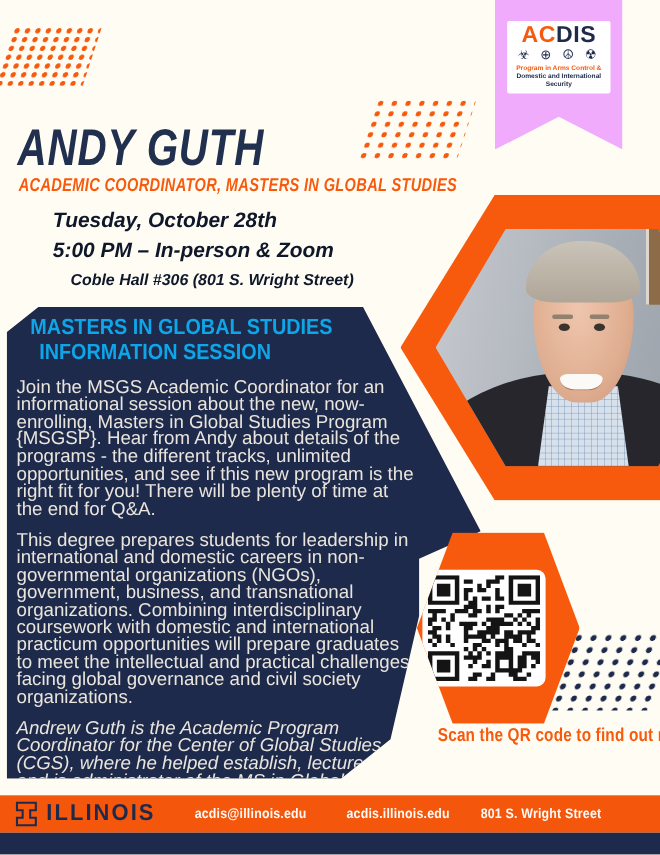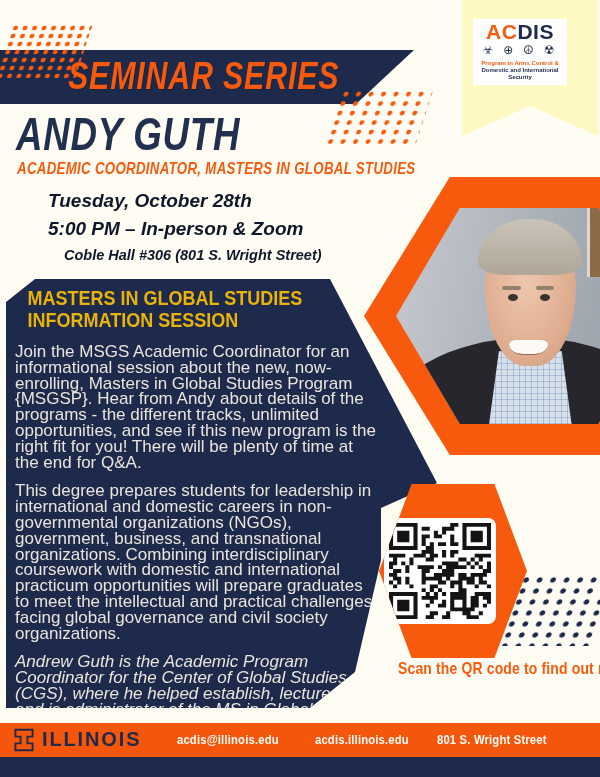--- a/index.html
+++ b/index.html
@@ -23,22 +23,22 @@
   }
   
   .dots { position:absolute; transform:skewX(-18deg); z-index:2; }
   .dots-o { background-image:radial-gradient(circle at 4px 4px,#f75a0d 2.1px,transparent 2.7px); }
   .dots-n { background-image:radial-gradient(circle at 4px 4px,#1e2a4b 2.4px,transparent 3px); }
   #dots-top-left   { left:4px;   top:24px;  width:80px; height:54px; background-size:9.5px 8px; }
   #dots-banner-right{ left:334px; top:90px;  width:90px; height:57px; background-size:12.5px 9.5px; }
   #dots-bottom-right{ left:512px; top:576px; width:94px; height:70px; background-size:13.5px 11px; }
   
   .ribbon {
-    position:absolute; left:462px; top:0; width:136px; height:136px;
-    background:#fef9c3; clip-path:polygon(0 0,100% 0,100% 100%,50% 78%,0 100%);
+    position:absolute; left:450px; top:0; width:116px; height:136px;
+    background:#f0abfc; clip-path:polygon(0 0,100% 0,100% 100%,50% 78%,0 100%);
     z-index:3;
   }
   .ribbon-card {
     position:absolute; left:11px; top:19px; width:94px; height:66px;
     background:#ffffff; border-radius:2px; text-align:center; overflow:hidden;
   }
   .acdis-word { font-size:21px; font-weight:800; letter-spacing:.5px; line-height:23px; margin-top:1px; }
   .acdis-word .ac  { color:#f75a0d; }
   .acdis-word .dis { color:#1e2a4b; }
   .ribbon-icons { font-family:"DejaVu Sans",sans-serif; font-size:12px; line-height:14px; color:#1e2a4b; letter-spacing:3px; }
@@ -93,21 +93,21 @@
   .smile { position:absolute; left:42.5%; top:61%; width:14.5%; height:6.5%;
            background:#fbfaf6; border-radius:28% 28% 50% 50%/40% 40% 100% 100%;
            border-bottom:1px solid #9c6a52; }
   
   .info-box {
     position:absolute; left:6px; top:279px; width:452px; height:429px;
     background:#1e2a4b; z-index:1;
     clip-path:polygon(0px 23px,29px 0px,324px 0px,431px 204px,375px 229px,375px 281px,349px 393px,304px 429px,0px 429px);
   }
   .info-content { position:absolute; left:9px; top:9px; width:362px; }
-  .info-heading { width:252px; color:#eab308; font-weight:800; font-size:20px; line-height:21.5px; }
+  .info-heading { width:252px; text-align:center; color:#0ea5e9; font-weight:800; font-size:20px; line-height:21.5px; }
   .info-heading span { display:block; transform:scaleX(.9); transform-origin:center; white-space:nowrap; }
   .info-p { margin:13px 0 0 0; color:#eae5dc; font-size:17px; line-height:15.8px; }
   .info-bio { font-style:italic; }
   
   .qr-hex {
     position:absolute; left:379px; top:484px; width:148px; height:174px;
     background:#f75a0d; z-index:2;
     clip-path:polygon(0 50%,22% 0,78% 0,100% 50%,78% 100%,22% 100%);
   }
   .qr-card { position:absolute; left:5px; top:34px; width:112px; height:106px;
@@ -126,23 +126,20 @@
             letter-spacing:2px; transform:scaleX(.95); transform-origin:left top; white-space:nowrap; }
   .footer-item { position:absolute; top:10px; font-size:12.5px; font-weight:bold; color:#fdfbf7;
                  letter-spacing:.2px; white-space:nowrap; transform:scaleX(.9); transform-origin:left top; }
   #f-email { left:177px; } #f-web { left:315px; } #f-addr { left:437px; }
 </style>
 </head>
 <body>
 
 <div class="page">
 
-  <div class="banner">
-    <div class="banner-title">SEMINAR SERIES</div>
-  </div>
 
   <div class="dots dots-o" id="dots-top-left"></div>
   <div class="dots dots-o" id="dots-banner-right"></div>
   <div class="dots dots-n" id="dots-bottom-right"></div>
 
   <div class="ribbon">
     <div class="ribbon-card">
       <div class="acdis-word">
         <span class="ac">AC</span><span class="dis">DIS</span>
       </div>

